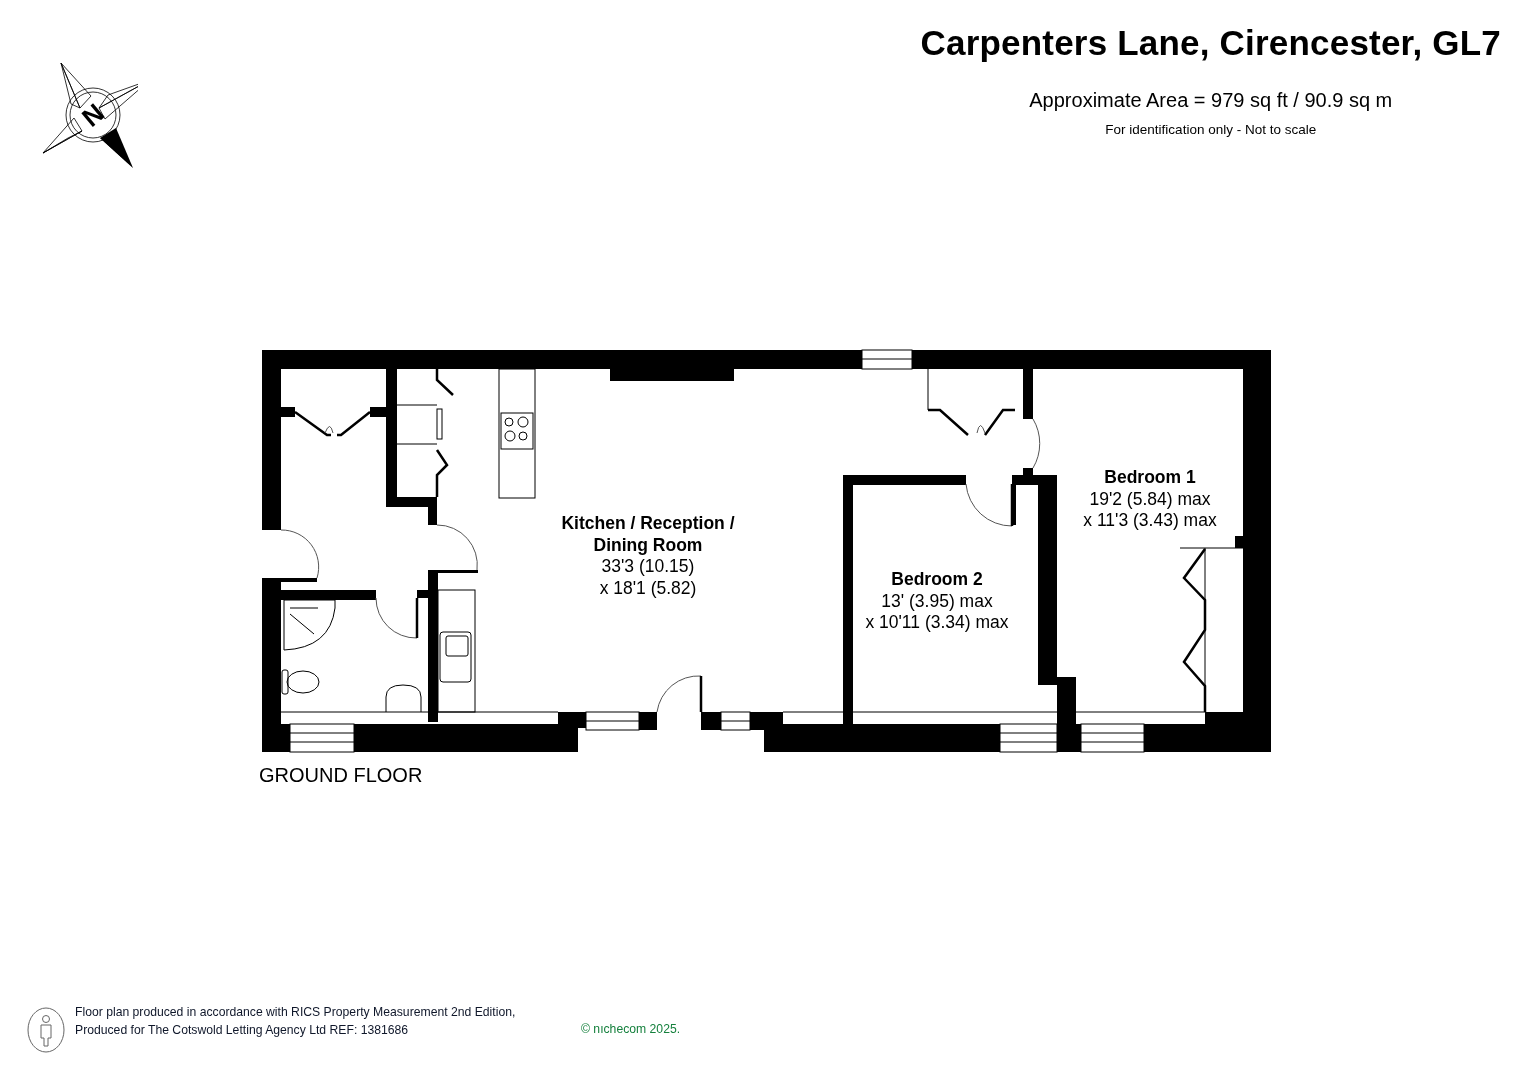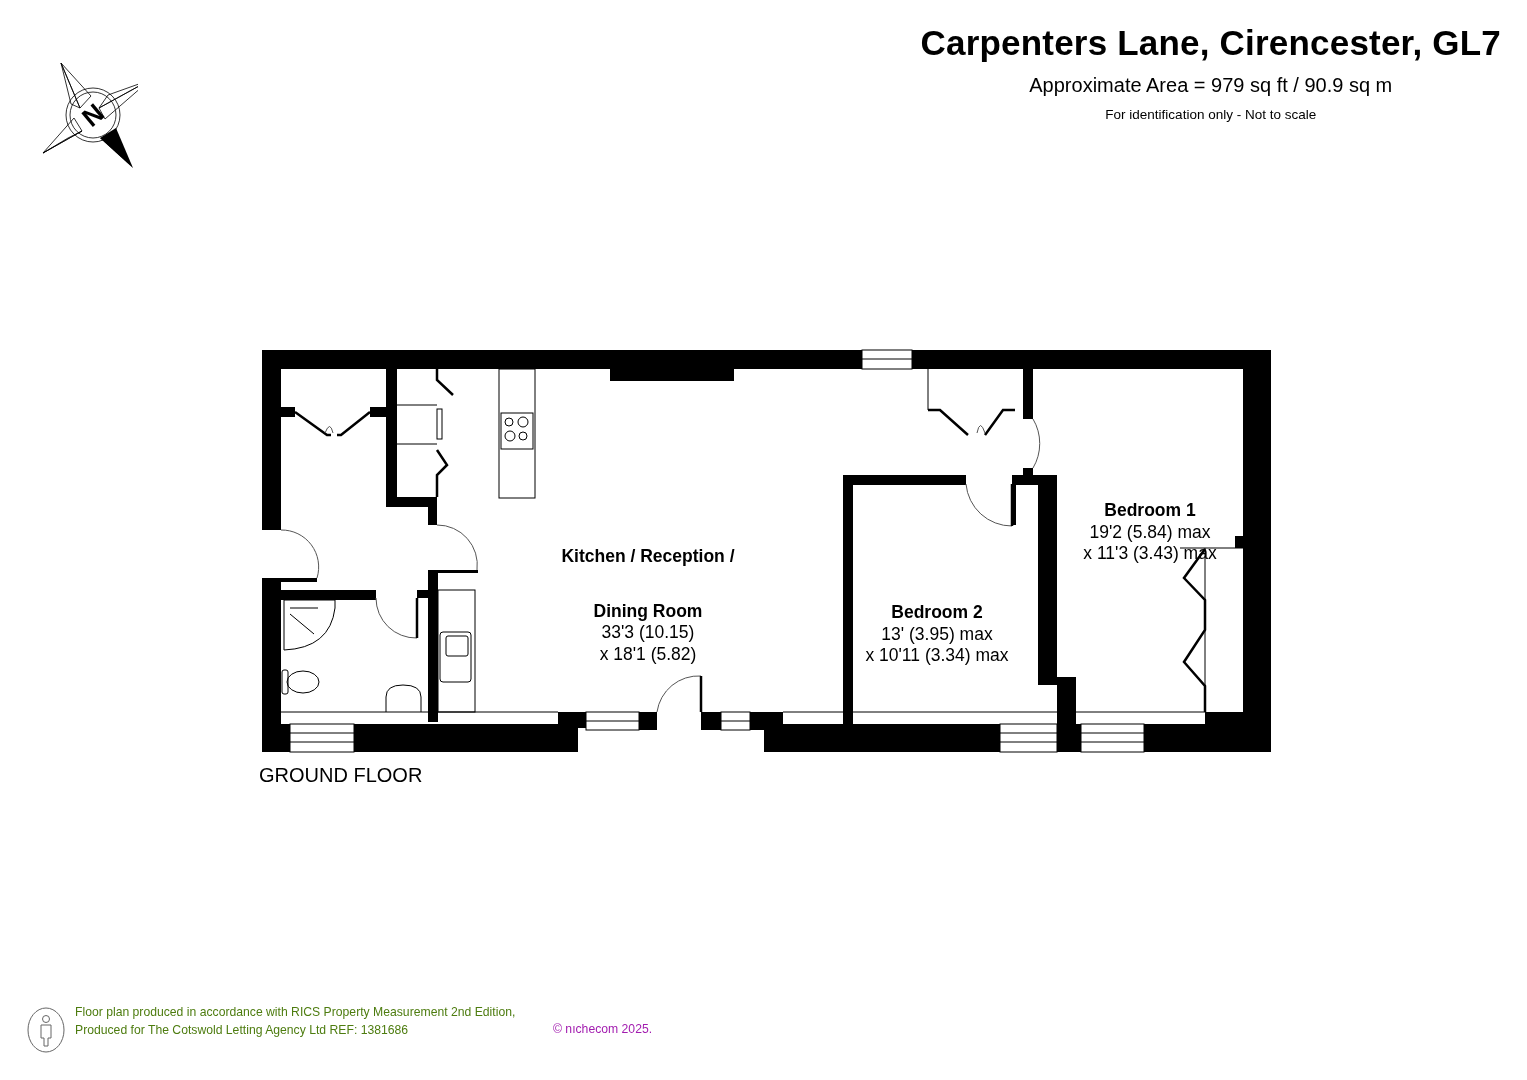--- a/index.html
+++ b/index.html
@@ -1,30 +1,30 @@
 <!DOCTYPE html>
 <html><head>
   <meta charset="utf-8">
   <style>
     html, body { margin: 0; padding: 0; background: #ffffff; }
     body { width: 1527px; height: 1080px; position: relative; overflow: hidden; font-family: "Liberation Sans", sans-serif; color: #000; }
     .header { position: absolute; right: 26px; top: 22px; text-align: center; }
     .title { font-size: 35px; font-weight: bold; letter-spacing: 0.2px; line-height: 42px; }
-    .area { font-size: 20px; line-height: 24px; margin-top: 9px; }
+    .area { font-size: 20px; line-height: 24px; margin-top: 24px; }
     .note { font-size: 13.5px; line-height: 16px; margin-top: 10px; }
     .compass { position: absolute; left: 38px; top: 58px; width: 100px; height: 115px; }
     .plan { position: absolute; left: 0; top: 0; width: 1527px; height: 1080px; }
     .room-label { position: absolute; text-align: center; line-height: 21.5px; font-size: 17.5px; }
-    .room-label .name { font-weight: bold; display: block; margin-top: 33px; }
+    .room-label .name { font-weight: bold; display: block; }
     .room-label .dim { display: block; }
     .floor-label { position: absolute; left: 259px; top: 764px; font-size: 20px; font-weight: normal; }
     .footer { position: absolute; left: 26px; top: 1004px; }
     .footer-icon { position: absolute; left: 0; top: 2px; width: 40px; height: 48px; }
-    .footer-text { position: absolute; left: 49px; top: 0; font-size: 12.2px; line-height: 17.5px; color: #4d7c0f; white-space: nowrap; }
-    .footer-copy { position: absolute; left: 527px; top: 17.5px; font-size: 12.2px; color: #a21caf; white-space: nowrap; }
+    .footer-text { position: absolute; left: 49px; top: 0; font-size: 12.2px; line-height: 17.5px; color: #0f172a; white-space: nowrap; }
+    .footer-copy { position: absolute; left: 555px; top: 17.5px; font-size: 12.2px; color: #15803d; white-space: nowrap; }
   </style>
 </head>
 <body>
 
 <div class="header">
   <div class="title">Carpenters Lane, Cirencester, GL7</div>
   <div class="area">Approximate Area = 979 sq ft / 90.9 sq m</div>
   <div class="note">For identification only - Not to scale</div>
 </div>
 

